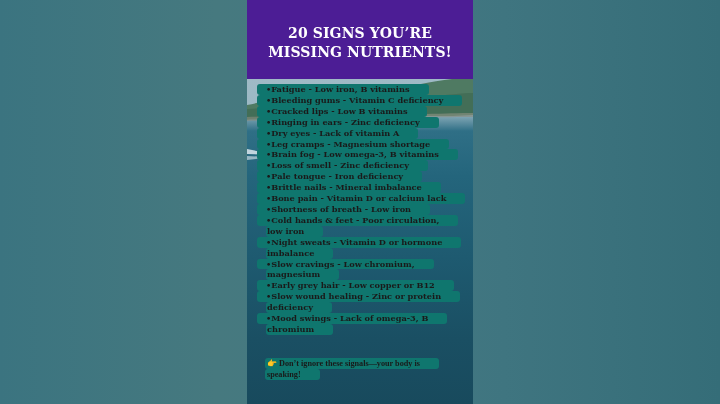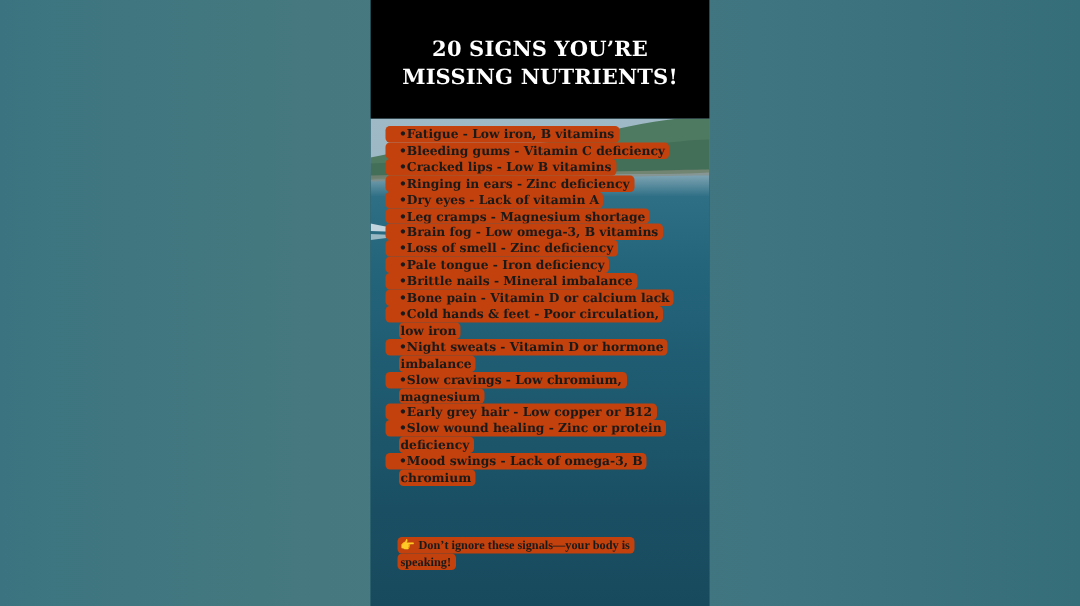--- a/index.html
+++ b/index.html
@@ -22,21 +22,21 @@
     }
     .island {
       position: absolute; left: 0; top: 0; width: 226px; height: 60px;
     }
     .island svg { width: 100%; height: 100%; display: block; }
     .wake {
       position: absolute; left: 0; top: 66px; width: 60px; height: 20px;
     }
     .header {
       position: absolute; left: 0; top: 0; width: 226px; height: 79px;
-      background: #000000;
+      background: #4c1d95;
       display: flex; align-items: center; justify-content: center;
       flex-direction: column;
       padding-top: 6px;
     }
     .title {
       color: #ffffff;
       font-family: "DejaVu Serif", serif;
       font-weight: bold;
       font-size: 14px;
       line-height: 19px;
@@ -51,23 +51,23 @@
       font-family: "DejaVu Serif", serif;
       font-weight: bold;
       font-size: 8.2px;
       line-height: 10.9px;
       color: #1a1a1a;
       display: flex;
     }
     .bullet { width: 8px; flex: 0 0 8px; text-align: left; }
     .text-wrap { display: flex; flex-direction: column; align-items: flex-start; }
     .hl {
-      background: #c2410c;
+      background: #0f766e;
       border-radius: 3px;
-      padding: 0 3px 0 1px;
+      padding: 0 19px 0 1px;
       white-space: nowrap;
       display: inline-block;
     }
     .row { display: flex; align-items: center; }
     .row.first { margin-left: -9px; }
     .row.first .hl { padding-left: 9px; }
     .footer {
       position: absolute; left: 19px; top: 358px; width: 210px;
       font-family: "DejaVu Serif", serif;
       font-weight: bold;
@@ -179,20 +179,27 @@
       <li class="item">
         <div class="text-wrap">
           <div class="row first">
             <span class="hl"><span class="bullet">•</span><span>Bone pain - Vitamin D or calcium lack</span></span>
           </div>
         </div>
       </li>
       <li class="item">
         <div class="text-wrap">
           <div class="row first">
+            <span class="hl"><span class="bullet">•</span><span>Shortness of breath - Low iron</span></span>
+          </div>
+        </div>
+      </li>
+      <li class="item">
+        <div class="text-wrap">
+          <div class="row first">
             <span class="hl"><span class="bullet">•</span><span>Cold hands &amp; feet - Poor circulation,</span></span>
           </div>
           <div class="row">
             <span class="hl"><span>low iron</span></span>
           </div>
         </div>
       </li>
       <li class="item">
         <div class="text-wrap">
           <div class="row first">

